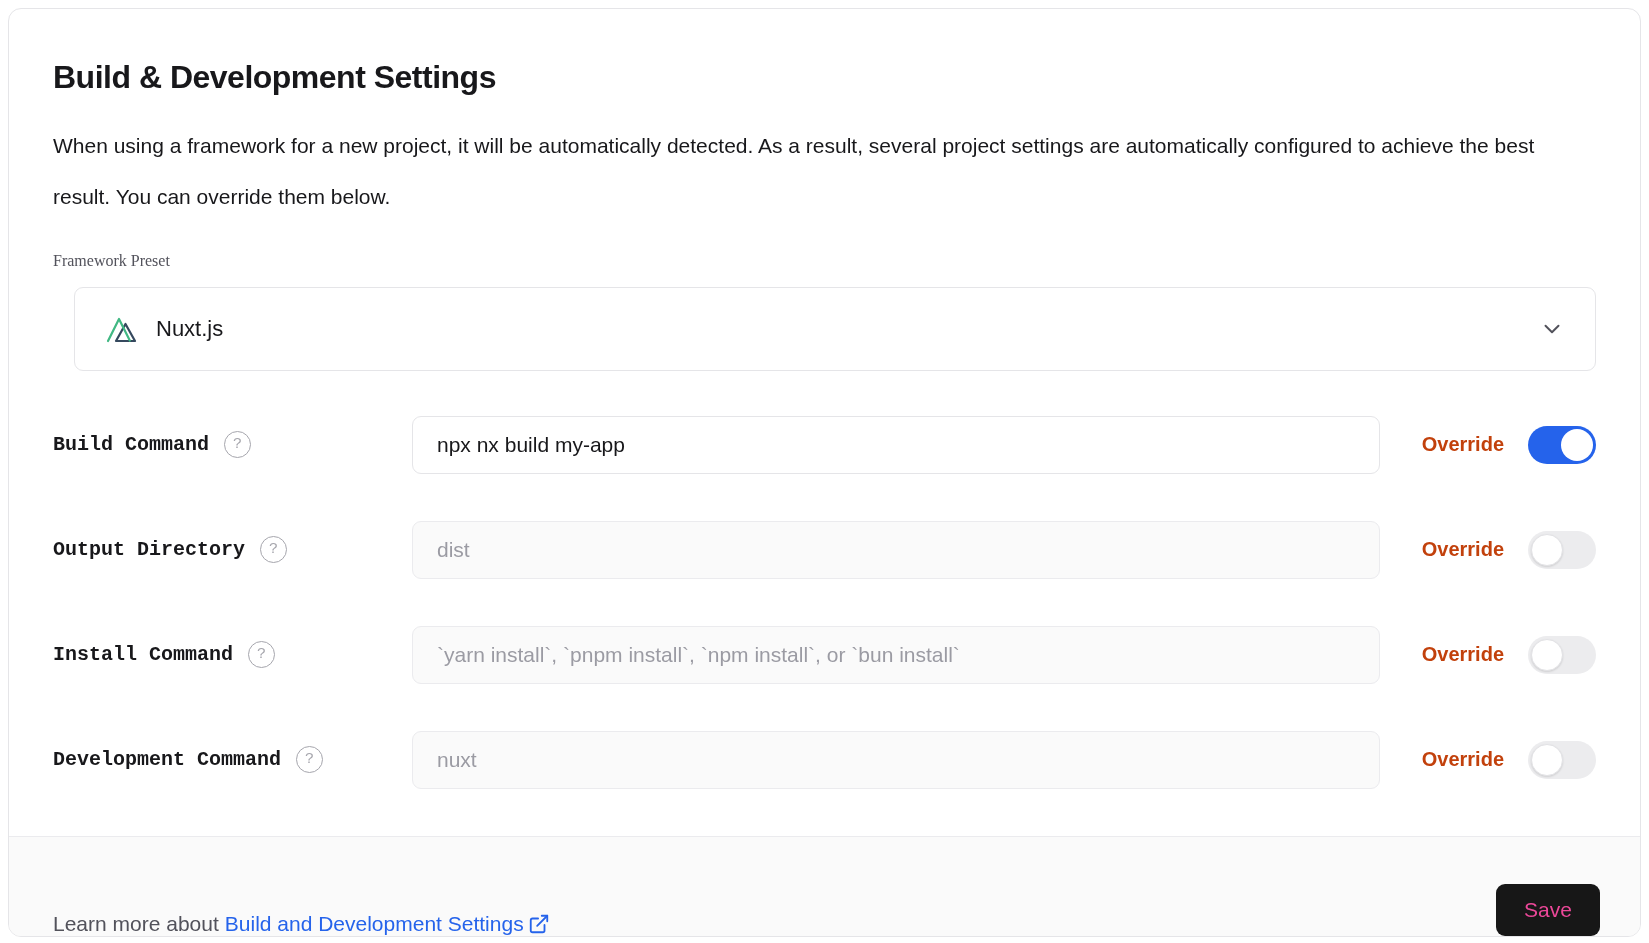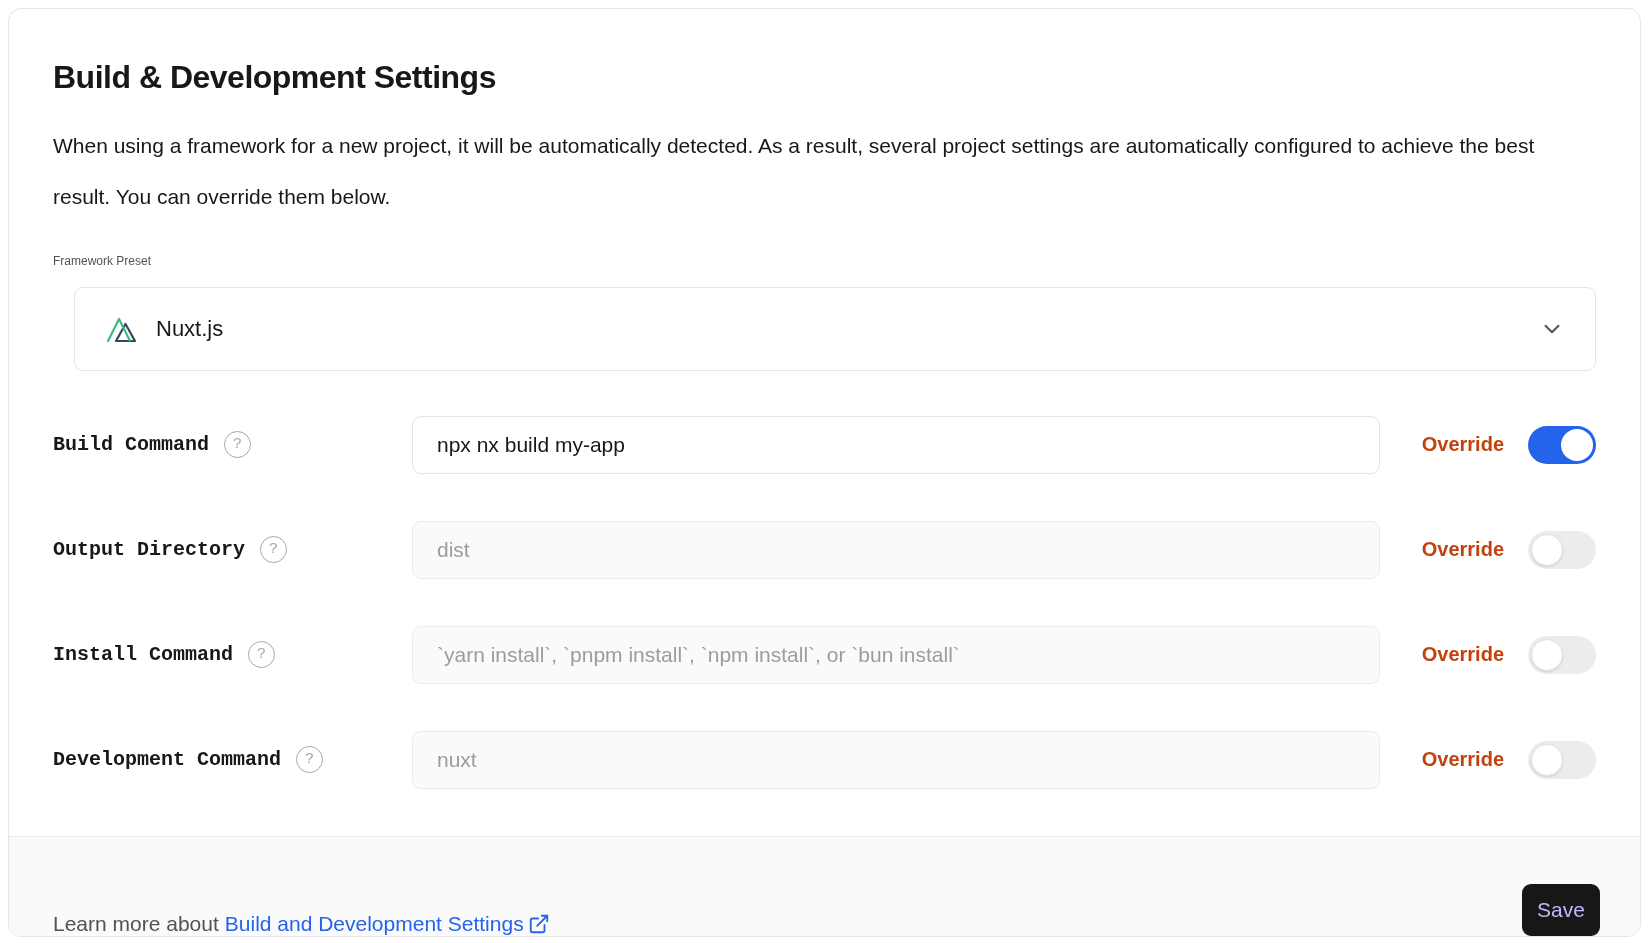--- a/index.html
+++ b/index.html
@@ -27,22 +27,23 @@
     color: #18181b;
   }
   .card-desc {
     margin-top: 24px;
     max-width: 1515px;
     font-size: 21px; line-height: 51px;
     color: #18181b;
   }
   .fp-label {
     margin-top: 28px;
-    font-size: 12px; line-height: 22px;
+    font-size: 16px; line-height: 22px;
     color: #52525b;
+    font-family: Liberation Serif, serif;
   }
   .select-box {
     margin-top: 15px;
     height: 84px;
     border: 1px solid #e5e5e8;
     border-radius: 9px;
     background: #fff;
     display: flex; align-items: center;
     padding: 0 30px;
     cursor: pointer;
@@ -116,22 +117,22 @@
     display: flex; align-items: flex-end; justify-content: space-between;
     padding: 0 40px 0 44px;
   }
   .footer-text { font-size: 21px; color: #52525b; display: flex; align-items: center; gap: 6px; }
   .footer-link {
     color: #2563eb; text-decoration: none;
     display: inline-flex; align-items: center; gap: 4px;
     cursor: pointer;
   }
   .save-btn {
-    width: 78px; height: 52px;
-    background: #171717; color: #c4b5fd;
+    width: 104px; height: 52px;
+    background: #171717; color: #ec4899;
     border: none; border-radius: 9px;
     font-size: 21px; font-family: "Liberation Sans", sans-serif;
     display: flex; align-items: center; justify-content: center;
     cursor: pointer;
   }
 </style>
 </head>
 <body>
 
 <div class="card">

